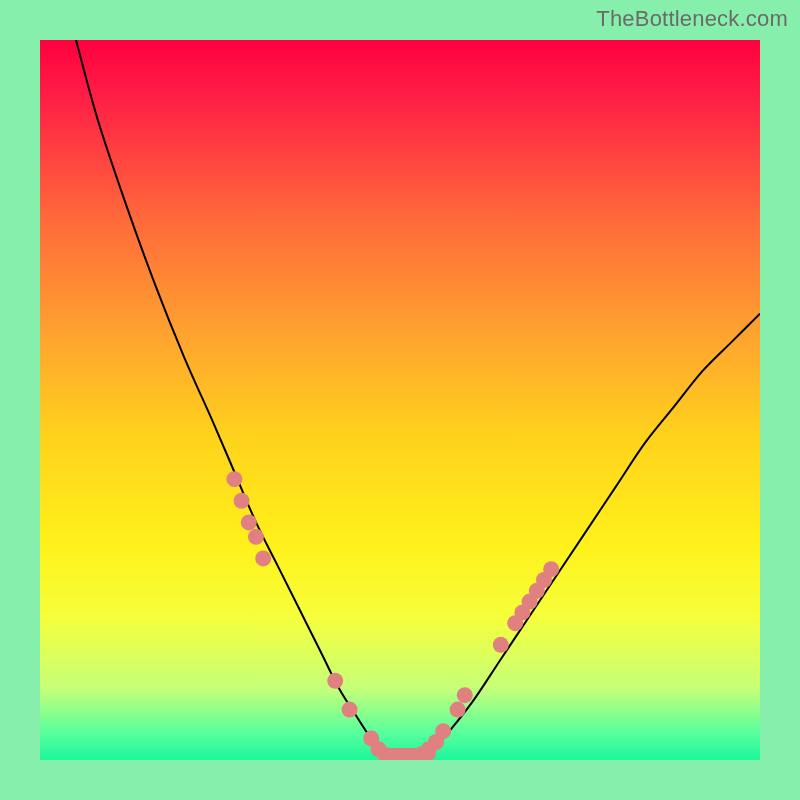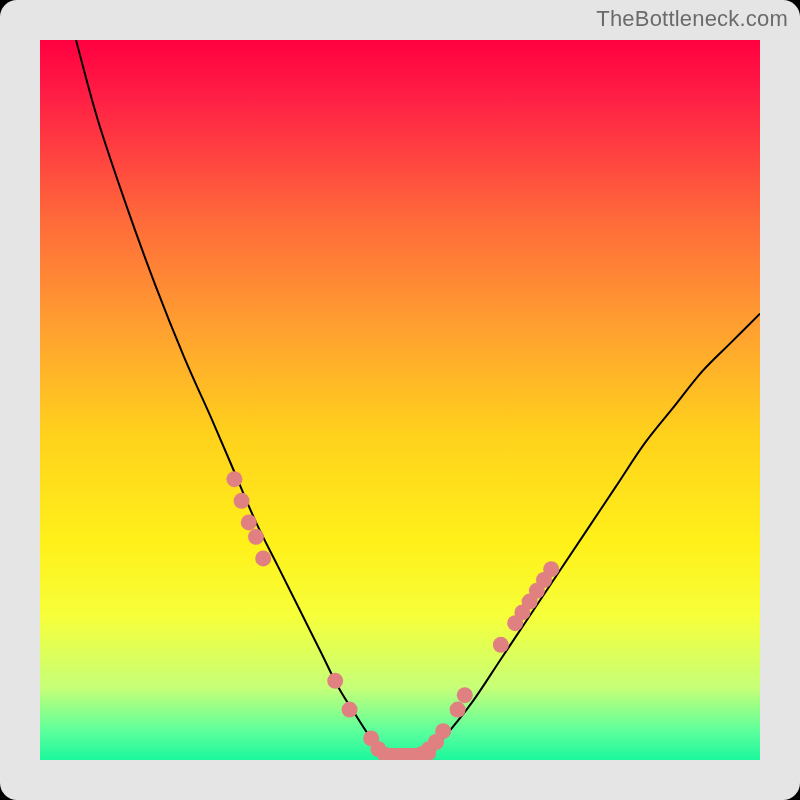--- a/index.html
+++ b/index.html
@@ -8,22 +8,21 @@
     width: 800px;
     height: 800px;
     background: #000;
     overflow: hidden;
     font-family: Arial, Helvetica, sans-serif;
   }
   .outer {
     position: relative;
     width: 800px;
     height: 800px;
-    background: #e5e5e5;
-    border-radius: 17px;
+    background: #86efac;
   }
   .watermark {
     position: absolute;
     top: 6px;
     right: 12px;
     color: #6b6b6b;
     font-size: 22px;
     letter-spacing: 0.2px;
     z-index: 5;
   }

